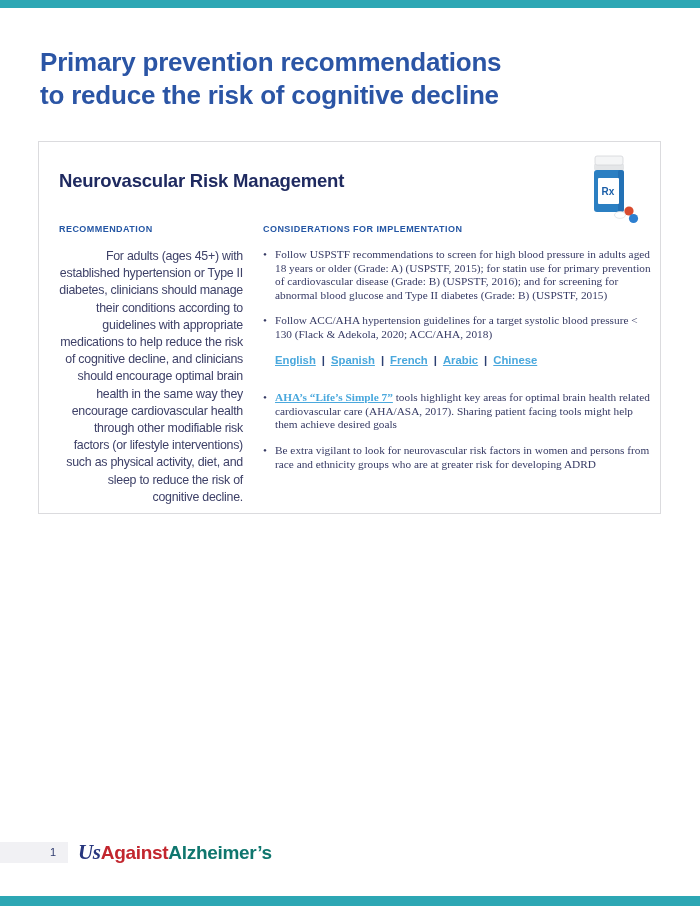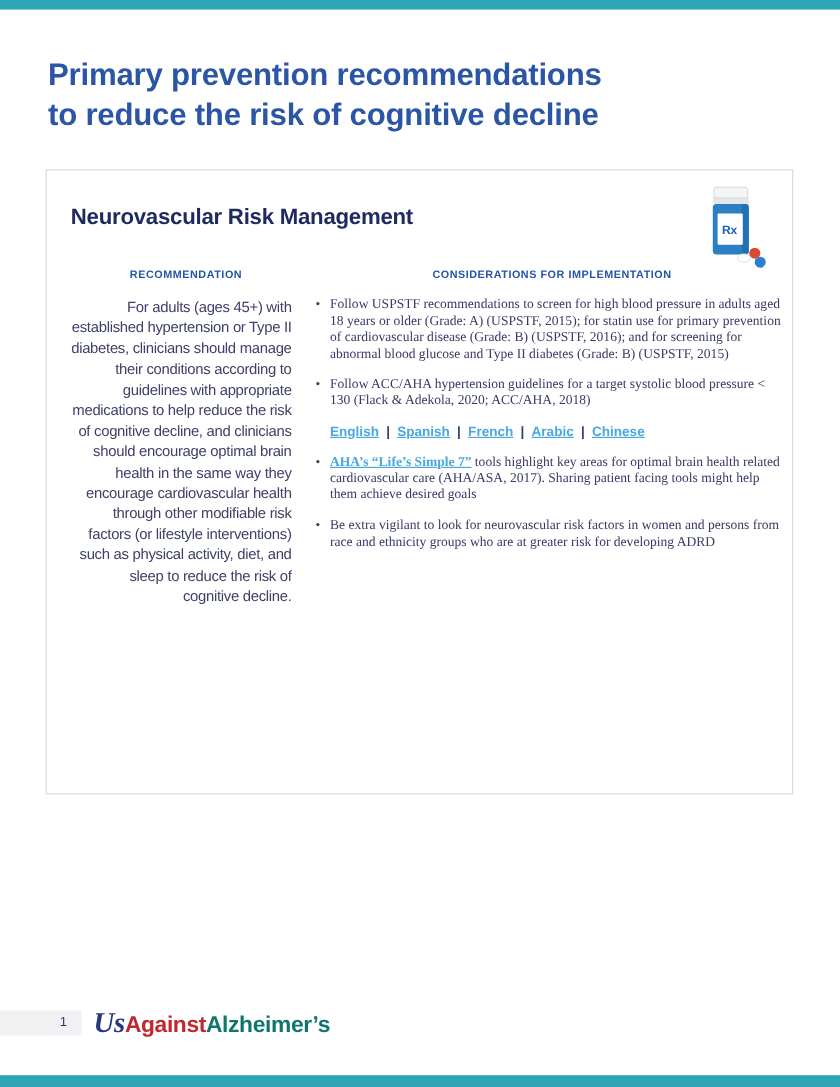--- a/index.html
+++ b/index.html
@@ -6,55 +6,55 @@
   html,body { width:700px; height:906px; background:#ffffff; overflow:hidden; position:relative;
     font-family:"Liberation Sans", sans-serif; }
 
   .teal-bar { position:absolute; left:0; width:700px; background:#2DA7B4; }
   .teal-bar.top { top:0; height:8px; }
   .teal-bar.bottom { bottom:0; height:10px; }
 
   .page-title { position:absolute; left:40px; top:46px; width:560px;
     font-size:26px; line-height:33px; font-weight:bold; color:#2B55A5; letter-spacing:-0.2px; }
 
-  .card { position:absolute; left:38px; top:141px; width:623px; height:521px;
+  .card { position:absolute; left:38px; top:141px; width:623px; height:373px;
     background:#ffffff; border:1px solid #DBDBDE; }
 
   .card-heading { position:absolute; left:20px; top:28px;
     font-size:18.5px; font-weight:bold; color:#1F2A60; letter-spacing:-0.2px; }
 
   .rx-icon { position:absolute; right:16px; top:12px; width:64px; height:70px; }
 
   .col-label { font-size:9px; font-weight:bold; color:#2456A4; letter-spacing:0.45px;
-    margin-bottom:14px;text-align:center; }
+    margin-bottom:14px; }
 
   .rec-col { position:absolute; left:20px; top:82px; width:192px; }
   .rec-body { font-size:12.4px; line-height:17.2px; color:#3E4168; letter-spacing:-0.25px; width:184px;text-align:right; }
 
   .cons-col { position:absolute; left:224px; top:82px; width:394px; }
   .cons-list { list-style:none; width:390px;font-family:Liberation Serif, serif; }
   .cons-list li { position:relative; padding-left:12px; margin-bottom:12px;
     font-size:11.3px; line-height:13.6px; color:#363A64; }
   .cons-list li::before { content:"\2022"; position:absolute; left:0; top:0; color:#363A64; }
-  .lang-row { padding-left:12px; margin-bottom:12px; font-size:11.3px; line-height:13.6px; }
+  .lang-row { padding-left:12px; margin-bottom:24px; font-size:11.3px; line-height:13.6px; }
   .lang-link { color:#4AA8DD; font-weight:bold; text-decoration:underline; }
   .lang-sep { color:#2B3F72; font-weight:bold; margin:0 6px; }
   .inline-link { color:#4AA8DD; font-weight:bold; text-decoration:underline; }
   .sub-bullet { position:relative; margin:12px 0 0 24px; padding-left:14px;
     font-size:11.3px; line-height:13.6px; color:#363A64; }
   .sub-bullet::before { content:"\2022"; position:absolute; left:0; top:0; color:#363A64; }
 
   .footer-pagebox { position:absolute; left:0; top:842px; width:68px; height:21px;
     background:#F1F1F4; text-align:right; }
   .footer-pagenum { font-size:11px; line-height:21px; color:#2E3A6E; padding-right:12px; }
 
   .footer-logo { position:absolute; left:78px; top:840px; height:24px; white-space:nowrap;
     font-size:19px; font-weight:bold; letter-spacing:-0.3px; }
   .logo-us { font-family:"Liberation Serif", serif; font-style:italic; font-weight:bold;
-    font-size:24px; color:#27367E; }
+    font-size:21px; color:#27367E; }
   .logo-against { color:#C2262E; }
   .logo-alz { color:#0f766e; }
 </style>
 </head>
 <body>
 
 <div class="teal-bar top"></div>
 
 <h1 class="page-title"><span>Primary prevention recommendations</span><br><span>to reduce the risk of cognitive decline</span></h1>
 

